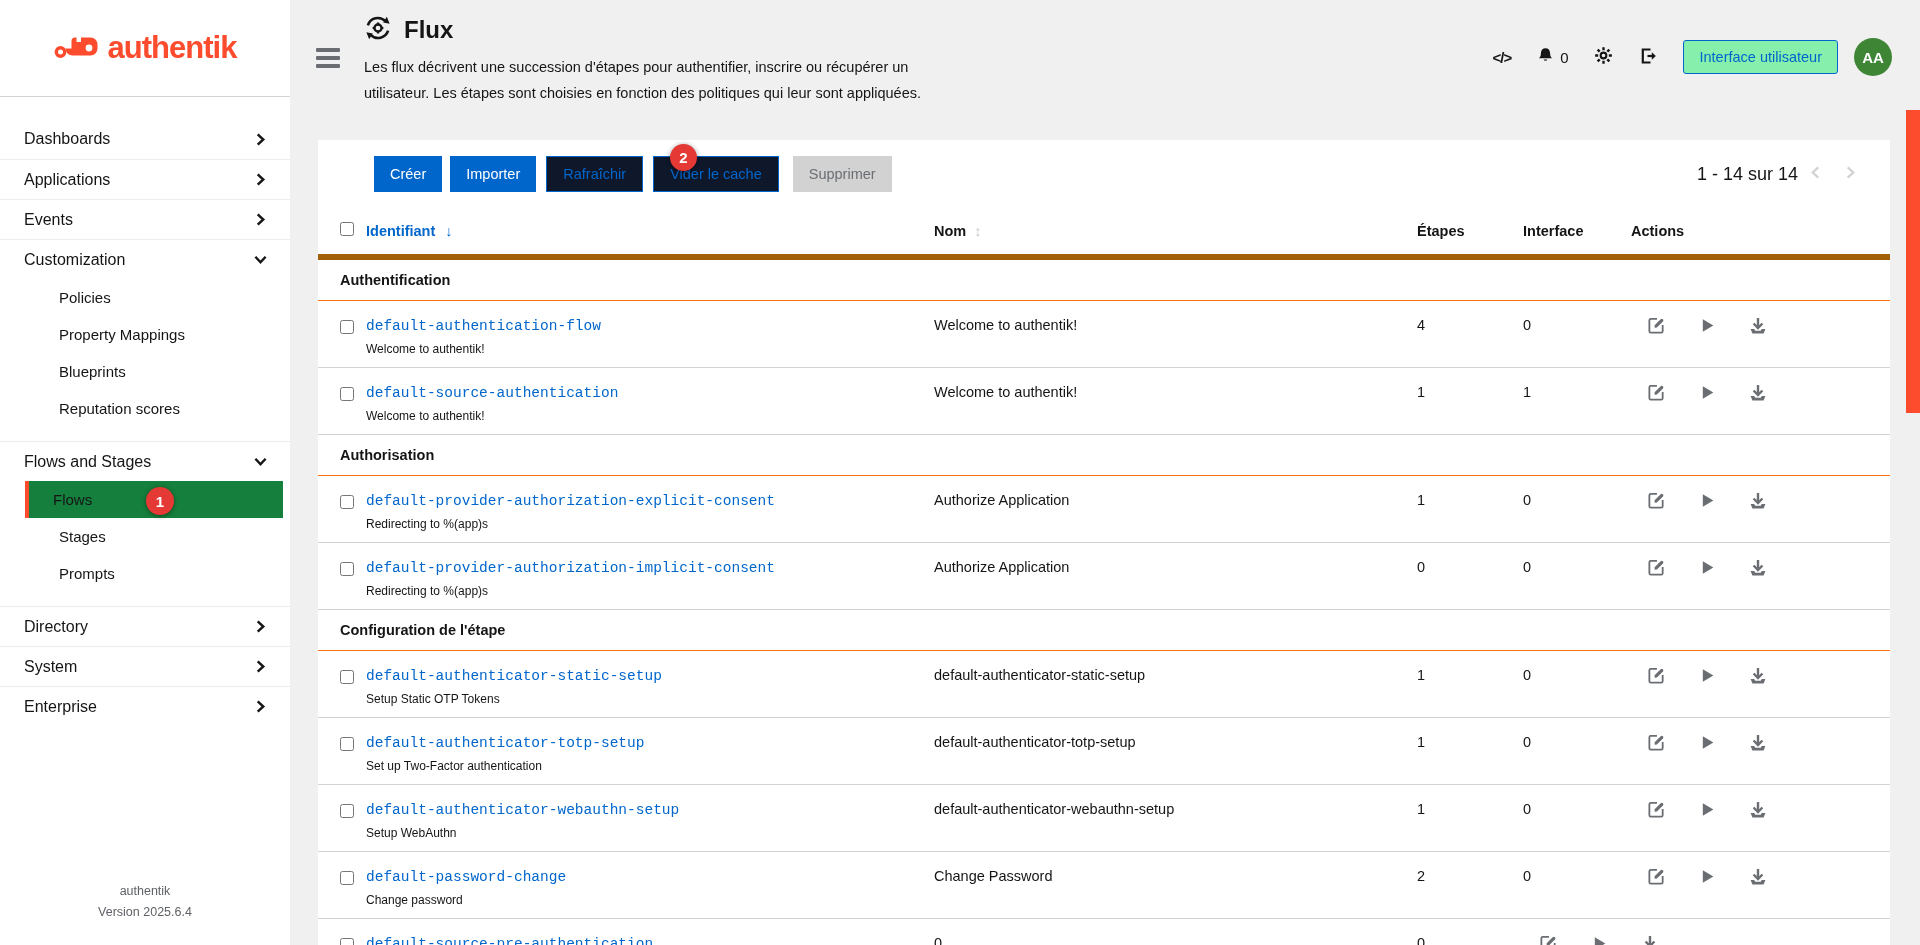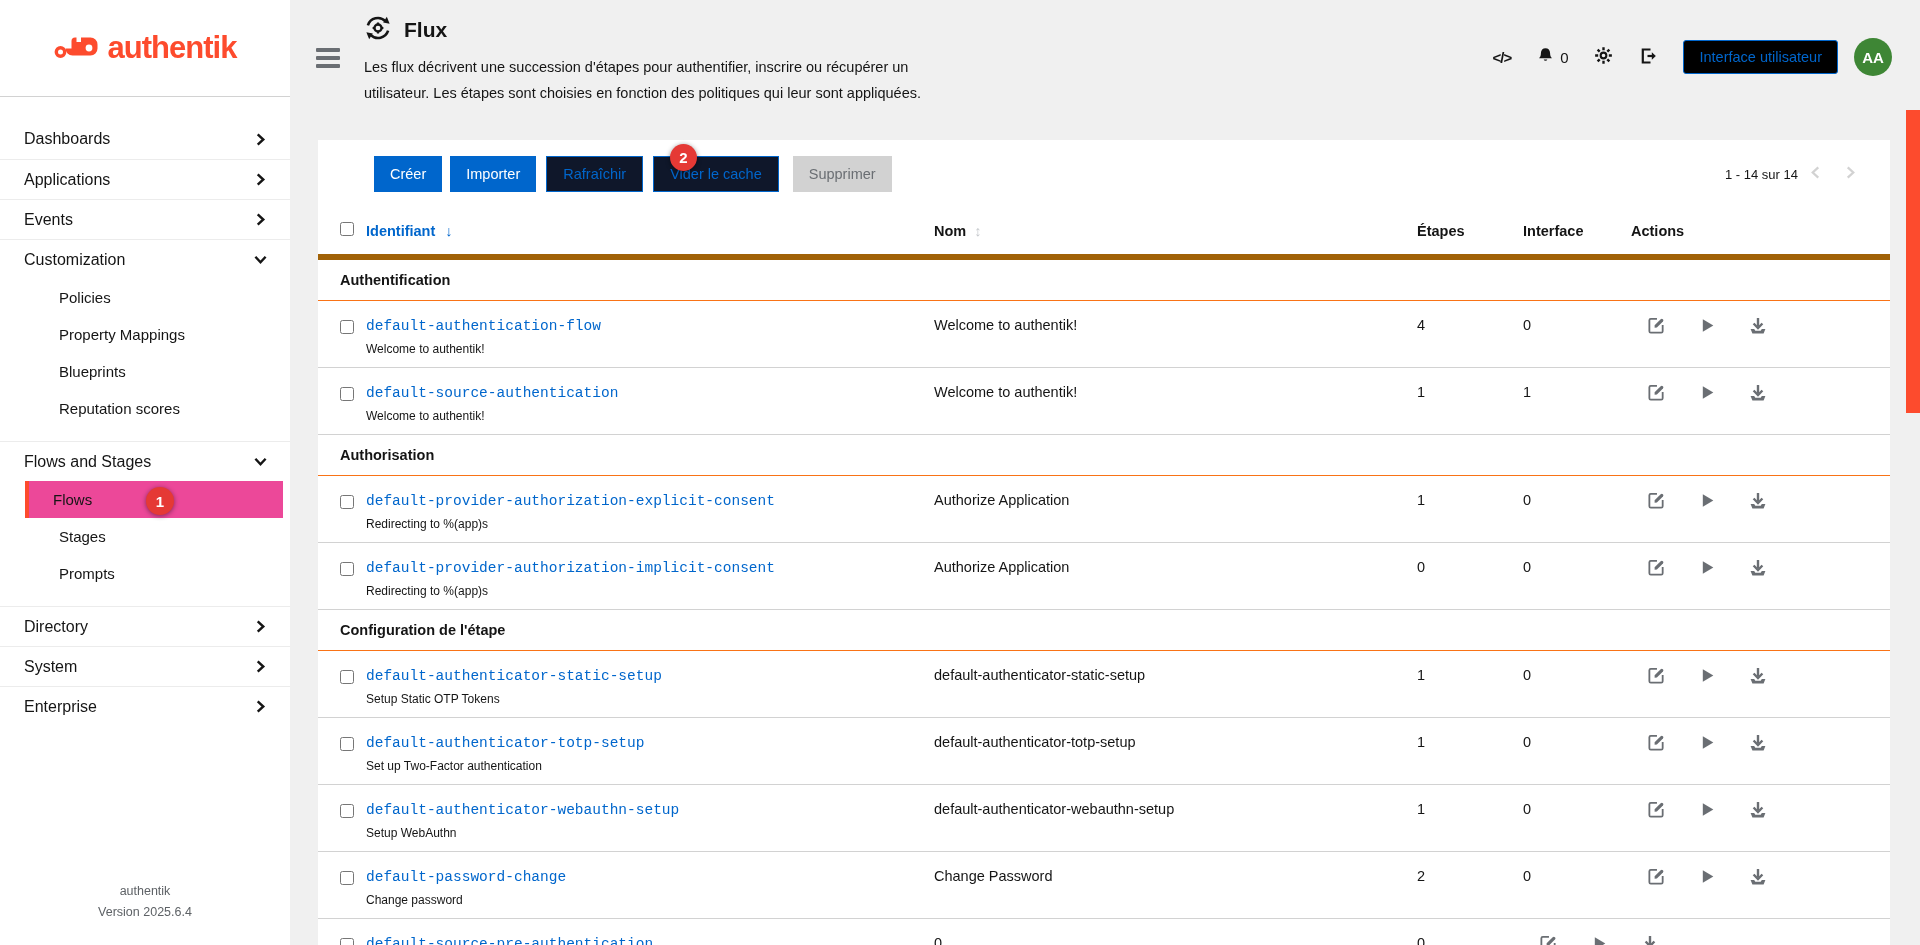--- a/index.html
+++ b/index.html
@@ -12,38 +12,38 @@
   .sidebar { width:290px; min-width:290px; background:#fff; display:flex; flex-direction:column; }
   .logo { height:96px; display:flex; align-items:center; justify-content:center; gap:8px; }
   .logo-text { font-size:31px; font-weight:800; color:#fd4b2d; letter-spacing:-1px; }
   .nav { flex:1; border-top:1px solid #d2d2d2; padding-top:22px; }
   .nav-item { display:flex; align-items:center; justify-content:space-between; height:40px;
               padding:0 24px; font-size:16px; cursor:pointer; border-top:1px solid #ececec; }
   .nav-item.first { border-top:none; }
   .nav-sub { margin-bottom:14px; }
   .nav-subitem { height:37px; display:flex; align-items:center; font-size:15px;
                  margin:0 7px 0 25px; padding-left:30px; border-left:4px solid transparent; cursor:pointer; }
-  .nav-subitem.active { background:#ec4899; border-left-color:#fd4b2d;padding-left:24px; }
+  .nav-subitem.active { background:#15803d; border-left-color:#fd4b2d;padding-left:24px; }
   .chev svg { display:block; }
   .chev.down svg { transform:rotate(90deg); }
   .sidebar-footer { margin-top:auto; padding:12px 0 22px; text-align:center; font-size:12.5px; color:#5e6266; line-height:1.7; }
 
   
   .main { flex:1; display:flex; flex-direction:column; background:#f0f0f0; position:relative; min-width:0; }
   .page-header { display:flex; align-items:flex-start; padding:14px 28px 10px 24px; gap:22px; }
   .hamburger { margin-top:32px; background:none; border:none; cursor:pointer; display:flex; flex-direction:column; gap:4.5px; padding:2px; }
   .hamburger span { display:block; width:24px; height:3.5px; background:#6a6e73; border-radius:1px; }
   .title-row { display:flex; align-items:center; gap:12px; }
-  .title-row h1 { font-size:21px; font-weight:600; }
+  .title-row h1 { font-size:24px; font-weight:600; }
   .desc { margin-top:8px; font-size:14.5px; line-height:26px; max-width:580px; }
   .header-right { margin-left:auto; display:flex; align-items:center; gap:6px; margin-top:24px; }
   .icon-button { background:none; border:none; cursor:pointer; padding:6px 10px; display:flex; align-items:center; gap:6px;
                  font-size:15px; color:#151515; }
   .code-glyph { font-weight:700; font-size:15px; letter-spacing:-1px; }
-  .user-btn { background:#000000; border:1px solid #0066cc; color:#0066cc; border-radius:3px; padding:8px 15px;
+  .user-btn { background:#86efac; border:1px solid #0066cc; color:#0066cc; border-radius:3px; padding:8px 15px;
               font-size:14.5px; cursor:pointer; margin:0 10px; }
   .avatar { width:38px; height:38px; border-radius:50%; background:#3e8635; color:#fff; font-size:15px; font-weight:700;
             display:flex; align-items:center; justify-content:center; cursor:pointer; }
 
   
   .content { flex:1; padding:24px 30px 0 28px; min-height:0; }
   .card { background:#fff; height:100%; overflow:hidden; }
 
   .toolbar { display:flex; align-items:center; padding:16px 22px 20px; }
   .search { display:flex; align-items:stretch; height:36px; }
@@ -51,21 +51,21 @@
   .search-field input { border:none; outline:none; width:140px; padding:0 10px; font-size:14.5px; font-family:inherit; color:#151515; }
   .search-field input::placeholder { color:#6a6e73; }
   .clear-btn { border:none; background:none; cursor:pointer; font-size:19px; font-weight:700; color:#151515; padding:0 10px; line-height:1; }
   .search-btn { width:46px; margin-left:3px; background:#fff; border:1px solid #ededed; border-bottom:1px solid #44474a;
                 cursor:pointer; display:flex; align-items:center; justify-content:center; }
   .btn { height:36px; padding:0 16px; font-size:14.5px; font-family:inherit; cursor:pointer; border:none; border-radius:0; }
   .btn-primary { background:#0066cc; color:#fff; }
   .btn-secondary { background:#0f172a; color:#0066cc; border:1px solid #0066cc; }
   .btn-disabled { background:#d2d2d2; color:#6a6e73; cursor:default; }
   .ml-lg { margin-left:34px; } .ml-sm { margin-left:8px; } .ml-md { margin-left:10px; } .ml-xl { margin-left:14px; }
-  .pagination { margin-left:auto; display:flex; align-items:center; font-size:13px; }
+  .pagination { margin-left:auto; display:flex; align-items:center; font-size:18px; }
   .page-nav-btn { background:none; border:none; padding:6px 12px; cursor:default; }
 
   
   .grid-cols { display:grid; grid-template-columns:48px 568px 483px 106px 108px 1fr; }
   .thead { padding:10px 0 14px; border-bottom:6px solid #a16207; align-items:center; }
   .th { font-size:14.5px; font-weight:700; }
   .th-id { color:#0066cc; cursor:pointer; }
   .sort-arrow { margin-left:10px; font-weight:700; }
   .sort-neutral { color:#c5c8cc; margin-left:8px; font-weight:400; }
   .cell-check { padding-left:22px; }

